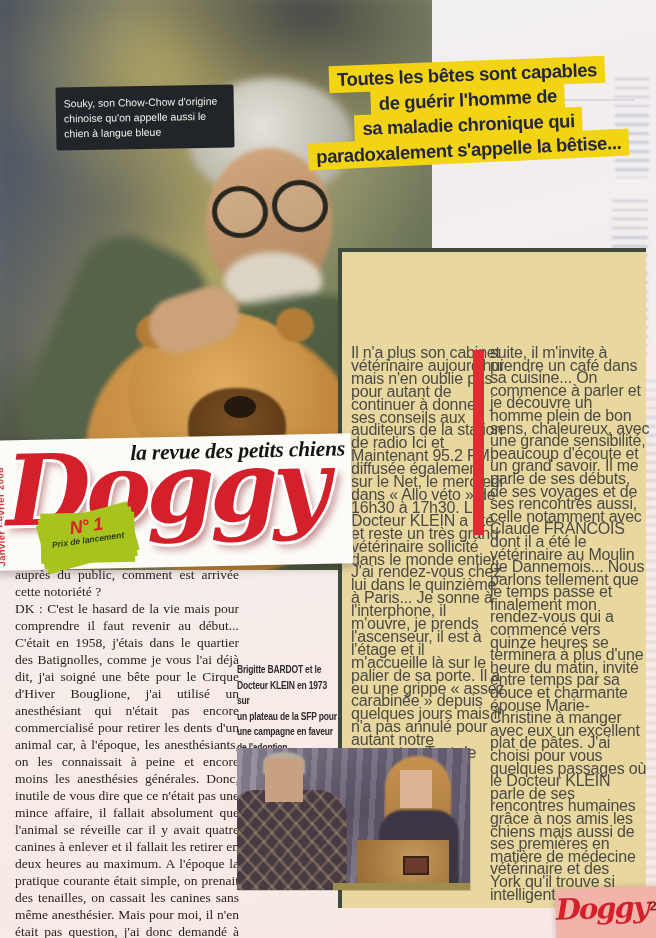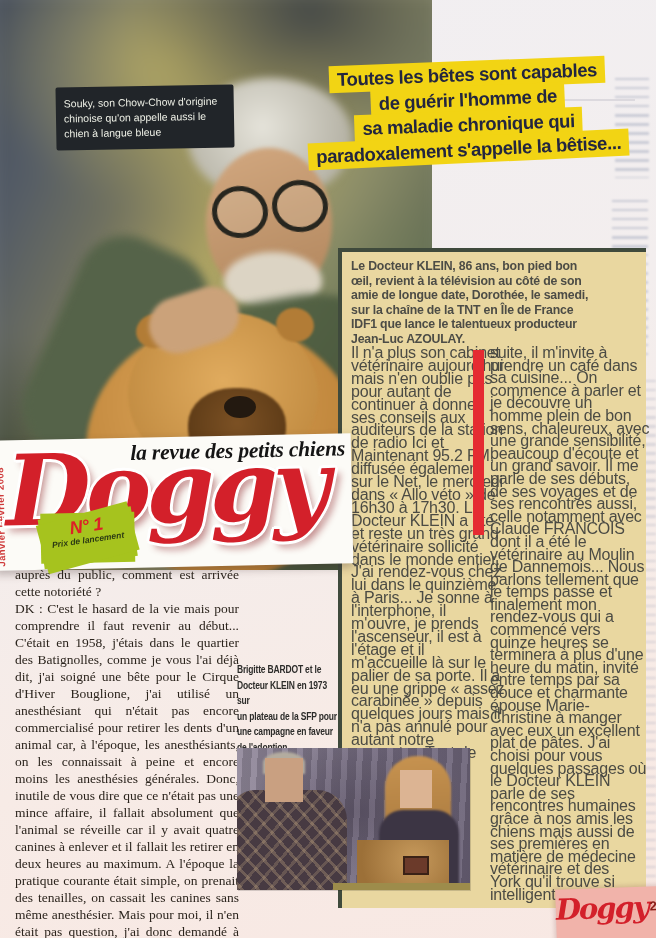--- a/index.html
+++ b/index.html
@@ -168,26 +168,20 @@
 chien à langue bleue</div>
 
   <div class="abs headline">
     <span class="hl1">Toutes les bêtes sont capables</span><br>
     <span class="hl2">de guérir l'homme de</span><br>
     <span class="hl3">sa maladie chronique qui</span><br>
     <span class="hl4">paradoxalement s'appelle la bêtise...</span>
   </div>
 
   <div class="abs interview-box">
-    <div class="intro">Le Docteur KLEIN, 86 ans, bon pied bon
-œil, revient à la télévision au côté de son
-amie de longue date, Dorothée, le samedi,
-sur la chaîne de la TNT en Île de France
-IDF1 que lance le talentueux producteur
-Jean-Luc AZOULAY.</div>
     <div class="col col-left">Il n'a plus son cabinet
 vétérinaire aujourd'hui
 mais n'en oublie pas
 pour autant de
 continuer à donner
 ses conseils aux
 auditeurs de la station
 de radio Ici et
 Maintenant 95.2 FM,
 diffusée également

